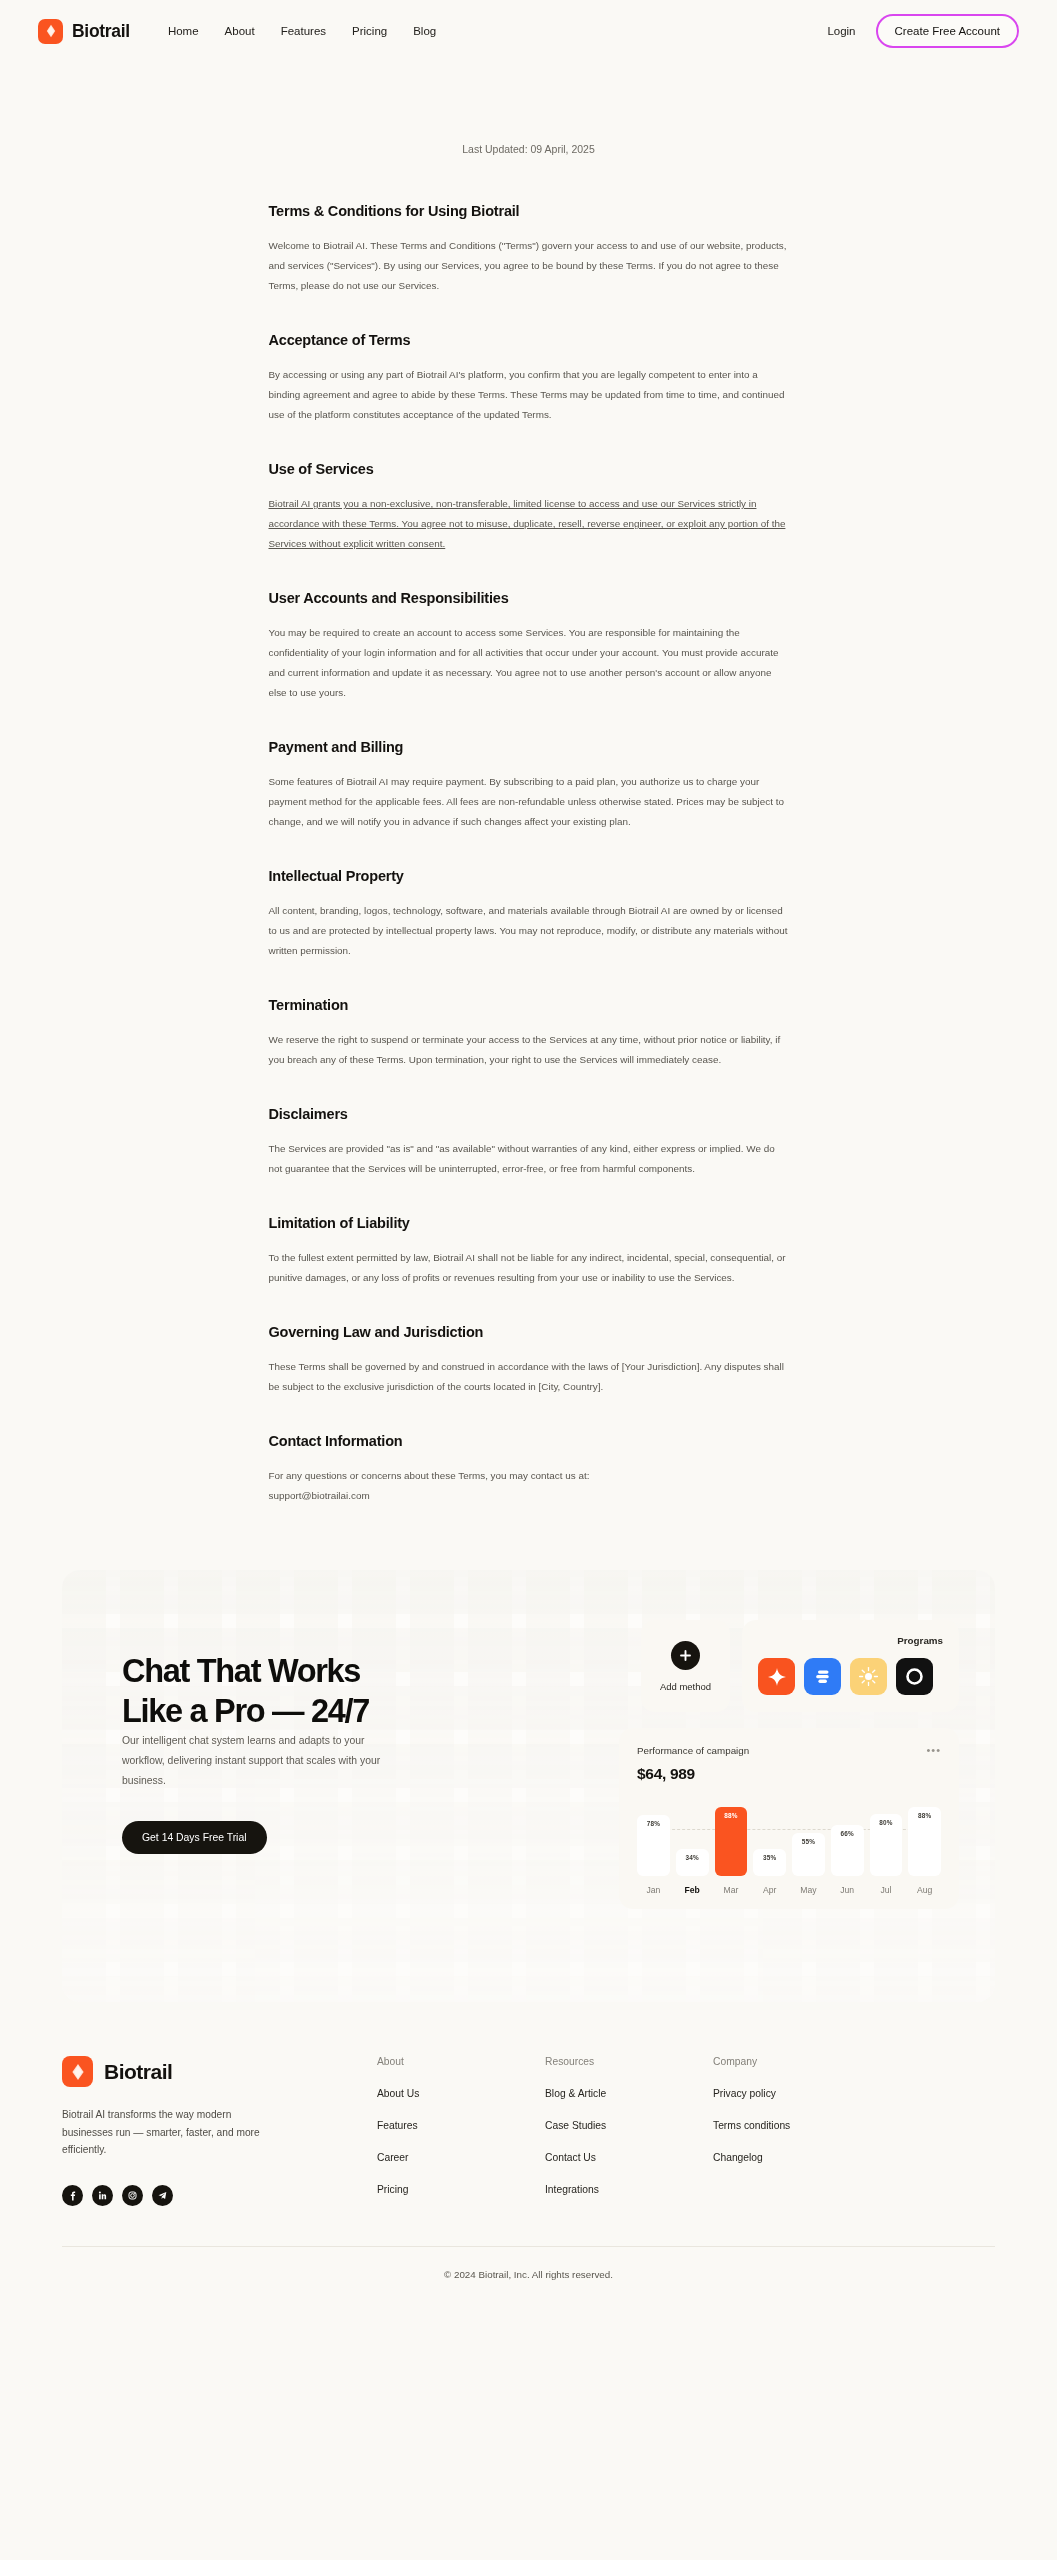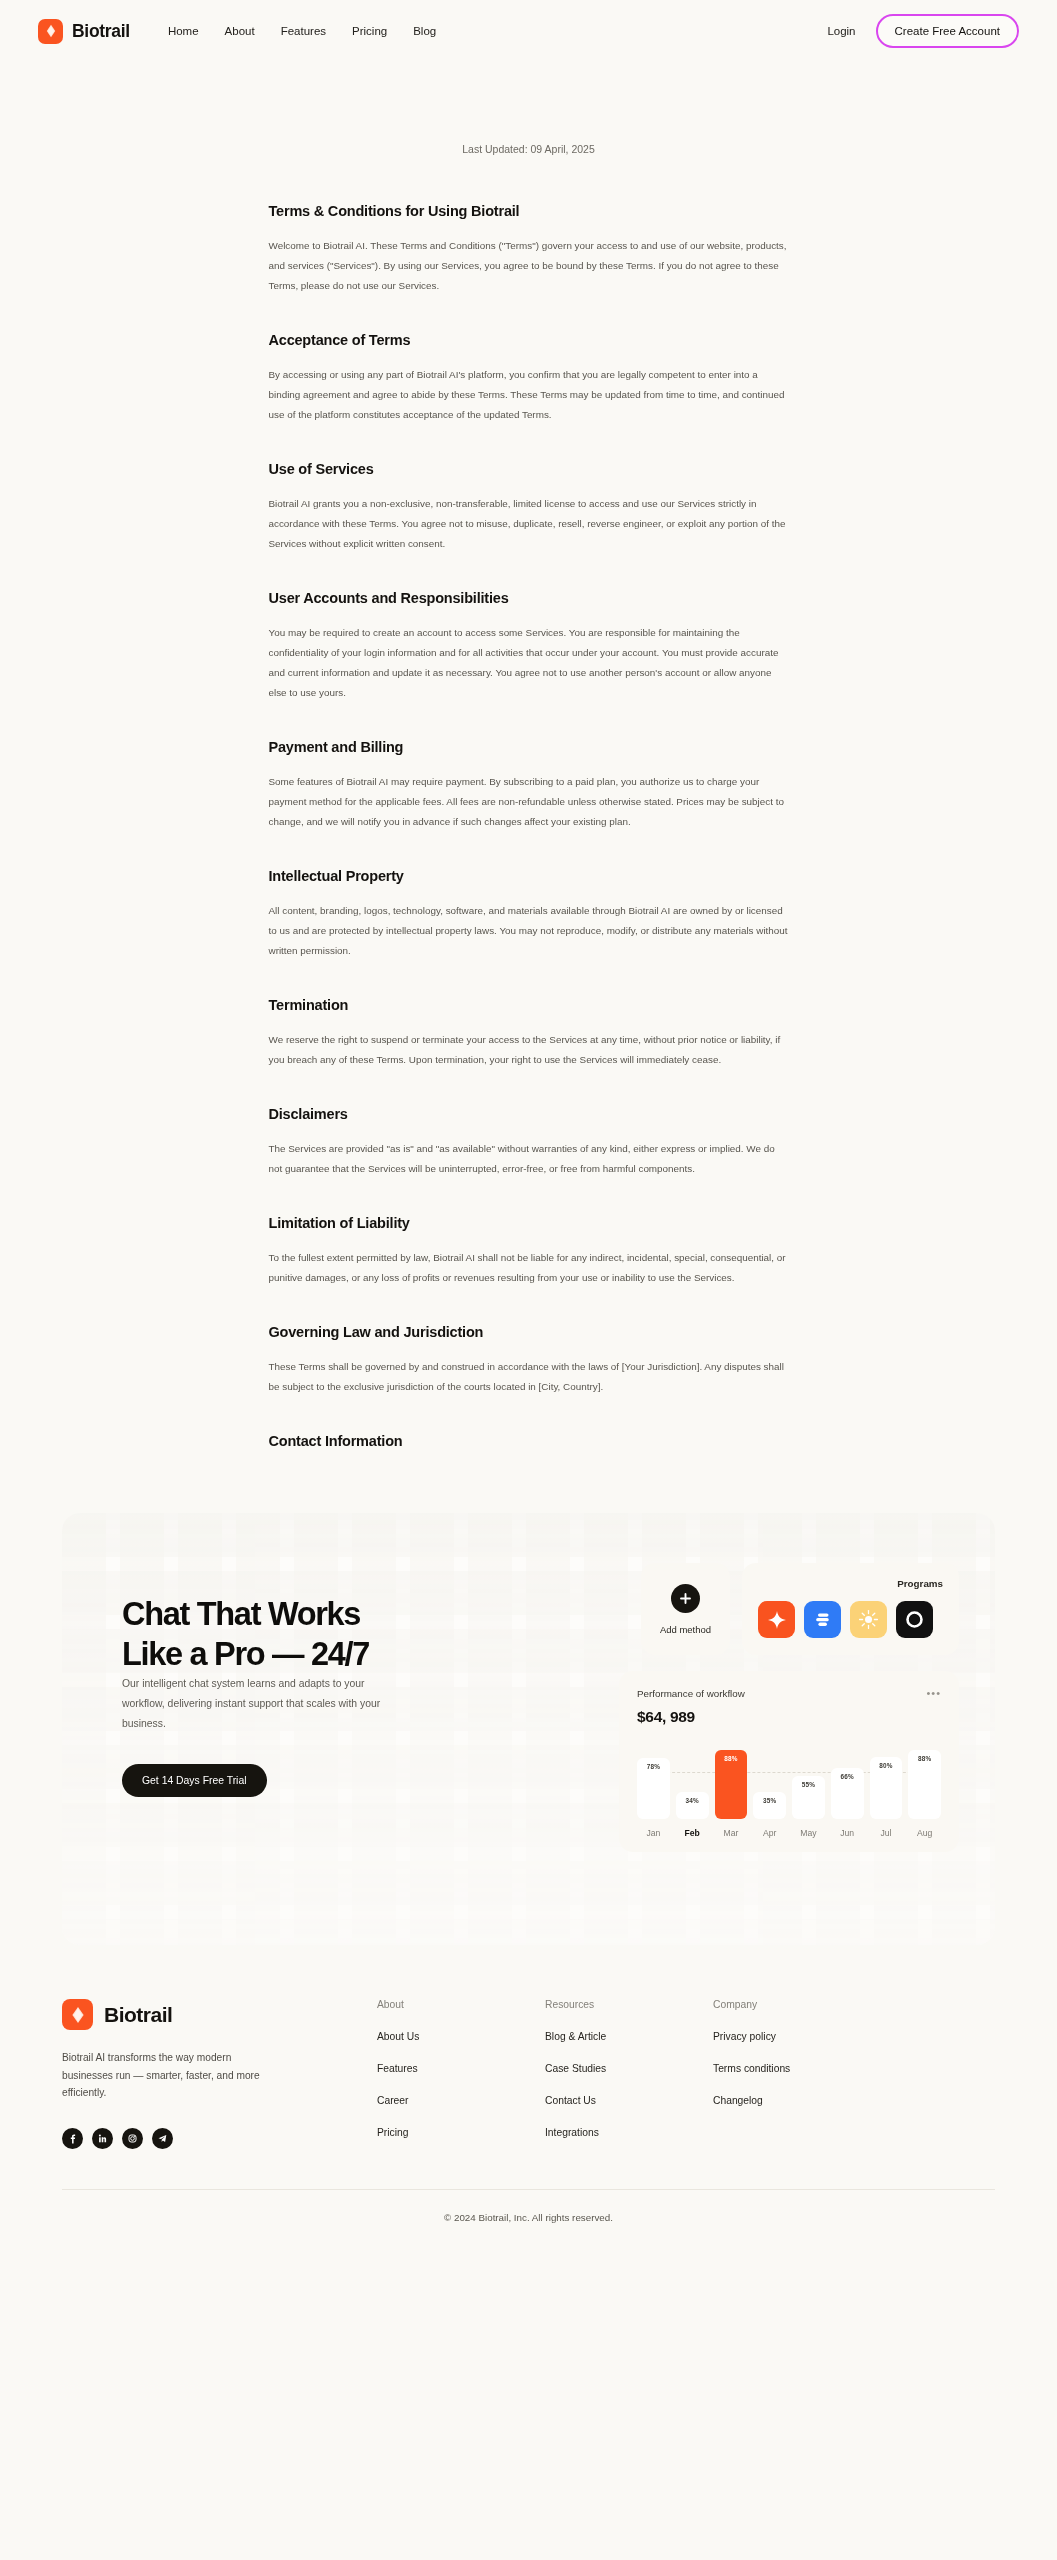--- a/index.html
+++ b/index.html
@@ -370,21 +370,21 @@
     <div class="term-block">
       <div class="term-h">Terms &amp; Conditions for Using Biotrail</div>
       <div class="term-p" style="white-space: pre-line;">Welcome to Biotrail AI. These Terms and Conditions ("Terms") govern your access to and use of our website, products, and services ("Services"). By using our Services, you agree to be bound by these Terms. If you do not agree to these Terms, please do not use our Services.</div>
     </div>
     <div class="term-block">
       <div class="term-h">Acceptance of Terms</div>
       <div class="term-p" style="white-space: pre-line;">By accessing or using any part of Biotrail AI's platform, you confirm that you are legally competent to enter into a binding agreement and agree to abide by these Terms. These Terms may be updated from time to time, and continued use of the platform constitutes acceptance of the updated Terms.</div>
     </div>
     <div class="term-block">
       <div class="term-h">Use of Services</div>
-      <div class="term-p" style="white-space: pre-line;">Biotrail AI grants you a non-exclusive, non-transferable, limited license to access and use our Services strictly in accordance with these Terms. You agree not to misuse, duplicate, resell, reverse engineer, or exploit any portion of the Services without explicit written consent.</div>
+      <div class="term-p" style="white-space: pre-line; text-decoration: underline;">Biotrail AI grants you a non-exclusive, non-transferable, limited license to access and use our Services strictly in accordance with these Terms. You agree not to misuse, duplicate, resell, reverse engineer, or exploit any portion of the Services without explicit written consent.</div>
     </div>
     <div class="term-block">
       <div class="term-h">User Accounts and Responsibilities</div>
       <div class="term-p" style="white-space: pre-line;">You may be required to create an account to access some Services. You are responsible for maintaining the confidentiality of your login information and for all activities that occur under your account. You must provide accurate and current information and update it as necessary. You agree not to use another person's account or allow anyone else to use yours.</div>
     </div>
     <div class="term-block">
       <div class="term-h">Payment and Billing</div>
       <div class="term-p" style="white-space: pre-line;">Some features of Biotrail AI may require payment. By subscribing to a paid plan, you authorize us to charge your payment method for the applicable fees. All fees are non-refundable unless otherwise stated. Prices may be subject to change, and we will notify you in advance if such changes affect your existing plan.</div>
     </div>
     <div class="term-block">
@@ -402,20 +402,22 @@
     <div class="term-block">
       <div class="term-h">Limitation of Liability</div>
       <div class="term-p" style="white-space: pre-line;">To the fullest extent permitted by law, Biotrail AI shall not be liable for any indirect, incidental, special, consequential, or punitive damages, or any loss of profits or revenues resulting from your use or inability to use the Services.</div>
     </div>
     <div class="term-block">
       <div class="term-h">Governing Law and Jurisdiction</div>
       <div class="term-p" style="white-space: pre-line;">These Terms shall be governed by and construed in accordance with the laws of [Your Jurisdiction]. Any disputes shall be subject to the exclusive jurisdiction of the courts located in [City, Country].</div>
     </div>
     <div class="term-block">
       <div class="term-h">Contact Information</div>
+      <div class="term-p" style="white-space: pre-line;">For any questions or concerns about these Terms, you may contact us at:
+support@biotrailai.com</div>
     </div>
   </div>
 
 <div class="cta-wrap">
   <div class="cta-card">
     <div class="cta-pattern"></div>
 
     <div class="cta-left">
       <h2 class="cta-h">
         <span>Chat That Works</span><br>
@@ -471,21 +473,21 @@
               <svg width="21" height="21" viewBox="0 0 21 21" aria-hidden="true">
                 <circle cx="10.5" cy="10.5" r="7" fill="none" stroke="#ffffff" stroke-width="2.6"></circle>
               </svg>
             </span>
           </div>
         </div>
       </div>
 
       <div class="perf-card">
         <div class="perf-top">
-          <span class="perf-label">Performance of workflow</span>
+          <span class="perf-label">Performance of campaign</span>
           <span class="perf-dots">•••</span>
         </div>
         <div class="perf-value">$64, 989</div>
 
         <div class="chart" id="chart-bars">
           <div class="chart-gridline"></div>
         <div class="bar-col">
               <div class="bar" style="height: 60.84px;">
                 <span class="bar-val">78%</span>
               </div>

